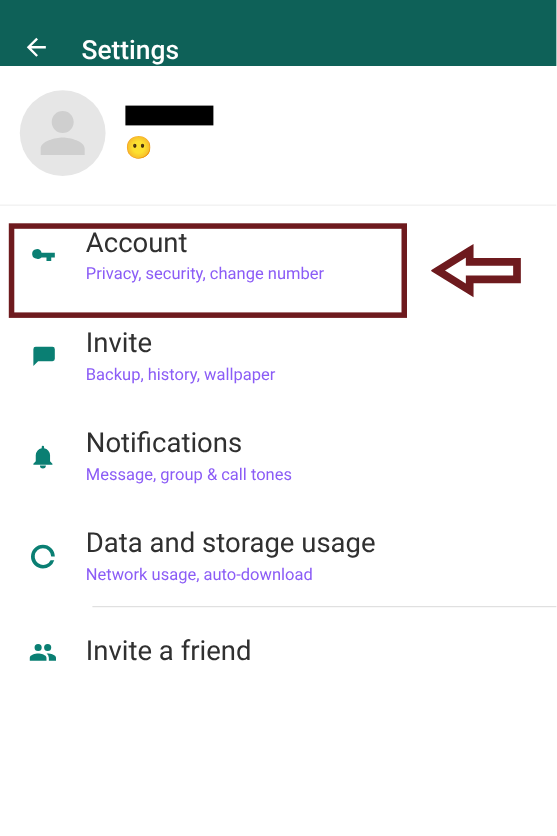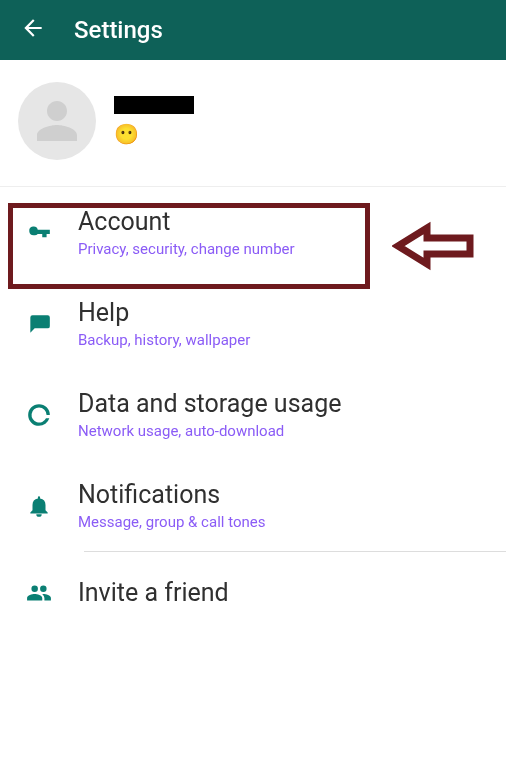--- a/index.html
+++ b/index.html
@@ -1,18 +1,18 @@
 <!DOCTYPE html>
 <html><head>
   <meta charset="utf-8">
   <style>
     * { margin:0; padding:0; box-sizing:border-box; font-family:-apple-system,BlinkMacSystemFont,"Segoe UI",Roboto,Helvetica,Arial,sans-serif; }
     body { width:506px; height:760px; background:#fff; color:#303030; position:relative; }
 
-    .header { background:#0e6158; height:60px; display:flex; align-items:center; padding:0 20px; }
+    .header { background:#0e6158; height:60px; display:flex; align-items:flex-end; padding:0 20px; }
     .header .back { color:#fff; margin-right:28px; }
     .header .title { color:#fff; font-size:24px; font-weight:500; }
 
     .profile { display:flex; align-items:center; padding:22px 18px 26px 18px; border-bottom:1px solid #eee; }
     .avatar { width:78px; height:78px; border-radius:50%; background:#e6e6e6; display:flex; align-items:center; justify-content:center; }
     .avatar svg { width:48px; height:48px; fill:#cfcfcf; }
     .info { margin-left:18px; }
     .black-bar { width:80px; height:18px; background:#000; margin-bottom:8px; }
     .emoji { font-size:20px; }
 
@@ -71,46 +71,46 @@
     </div>
   </div>
 
   <div class="item">
     <div class="icon-col">
       <svg viewBox="0 0 24 24">
           <path d="M4 4h16a2 2 0 0 1 2 2v8a2 2 0 0 1-2 2H8l-4 4V6a2 2 0 0 1 2-2z"></path>
         </svg>
     </div>
     <div class="txt">
-      <div class="t">Help</div>
+      <div class="t">Invite</div>
       <div class="s">Backup, history, wallpaper</div>
+    </div>
+  </div>
+
+  <div class="item">
+    <div class="icon-col">
+      <svg viewBox="0 0 24 24">
+          <path d="M12 22a2.5 2.5 0 0 0 2.5-2.5h-5A2.5 2.5 0 0 0 12 22zm6-6V11a6 6 0 0 0-5-5.9V4a1 1 0 0 0-2 0v1.1A6 6 0 0 0 6 11v5l-2 2v1h16v-1z"></path>
+        </svg>
+    </div>
+    <div class="txt">
+      <div class="t">Notifications</div>
+      <div class="s">Message, group &amp; call tones</div>
     </div>
   </div>
 
   <div class="item">
     <div class="icon-col">
       <svg viewBox="0 0 24 24">
           <path d="M12 2v3a7 7 0 0 1 7 7h3A10 10 0 0 0 12 2zm0 20a10 10 0 0 0 9.54-7h-3.1A7 7 0 1 1 12 5V2a10 10 0 0 0 0 20z"></path>
         </svg>
     </div>
     <div class="txt">
       <div class="t">Data and storage usage</div>
       <div class="s">Network usage, auto-download</div>
-    </div>
-  </div>
-
-  <div class="item">
-    <div class="icon-col">
-      <svg viewBox="0 0 24 24">
-          <path d="M12 22a2.5 2.5 0 0 0 2.5-2.5h-5A2.5 2.5 0 0 0 12 22zm6-6V11a6 6 0 0 0-5-5.9V4a1 1 0 0 0-2 0v1.1A6 6 0 0 0 6 11v5l-2 2v1h16v-1z"></path>
-        </svg>
-    </div>
-    <div class="txt">
-      <div class="t">Notifications</div>
-      <div class="s">Message, group &amp; call tones</div>
     </div>
   </div>
 
 
   <div class="sep"></div>
 
   <div class="item invite">
     <div class="icon-col">
       <svg viewBox="0 0 24 24">
           <path d="M16 11a3 3 0 1 0-3-3 3 3 0 0 0 3 3zM8 11a3 3 0 1 0-3-3 3 3 0 0 0 3 3zm0 2c-2.3 0-7 1.2-7 3.5V19h14v-2.5C15 14.2 10.3 13 8 13zm8 0c-.3 0-.6 0-.9.05A4.8 4.8 0 0 1 17 16.5V19h6v-2.5c0-2.3-4.7-3.5-7-3.5z"></path>

